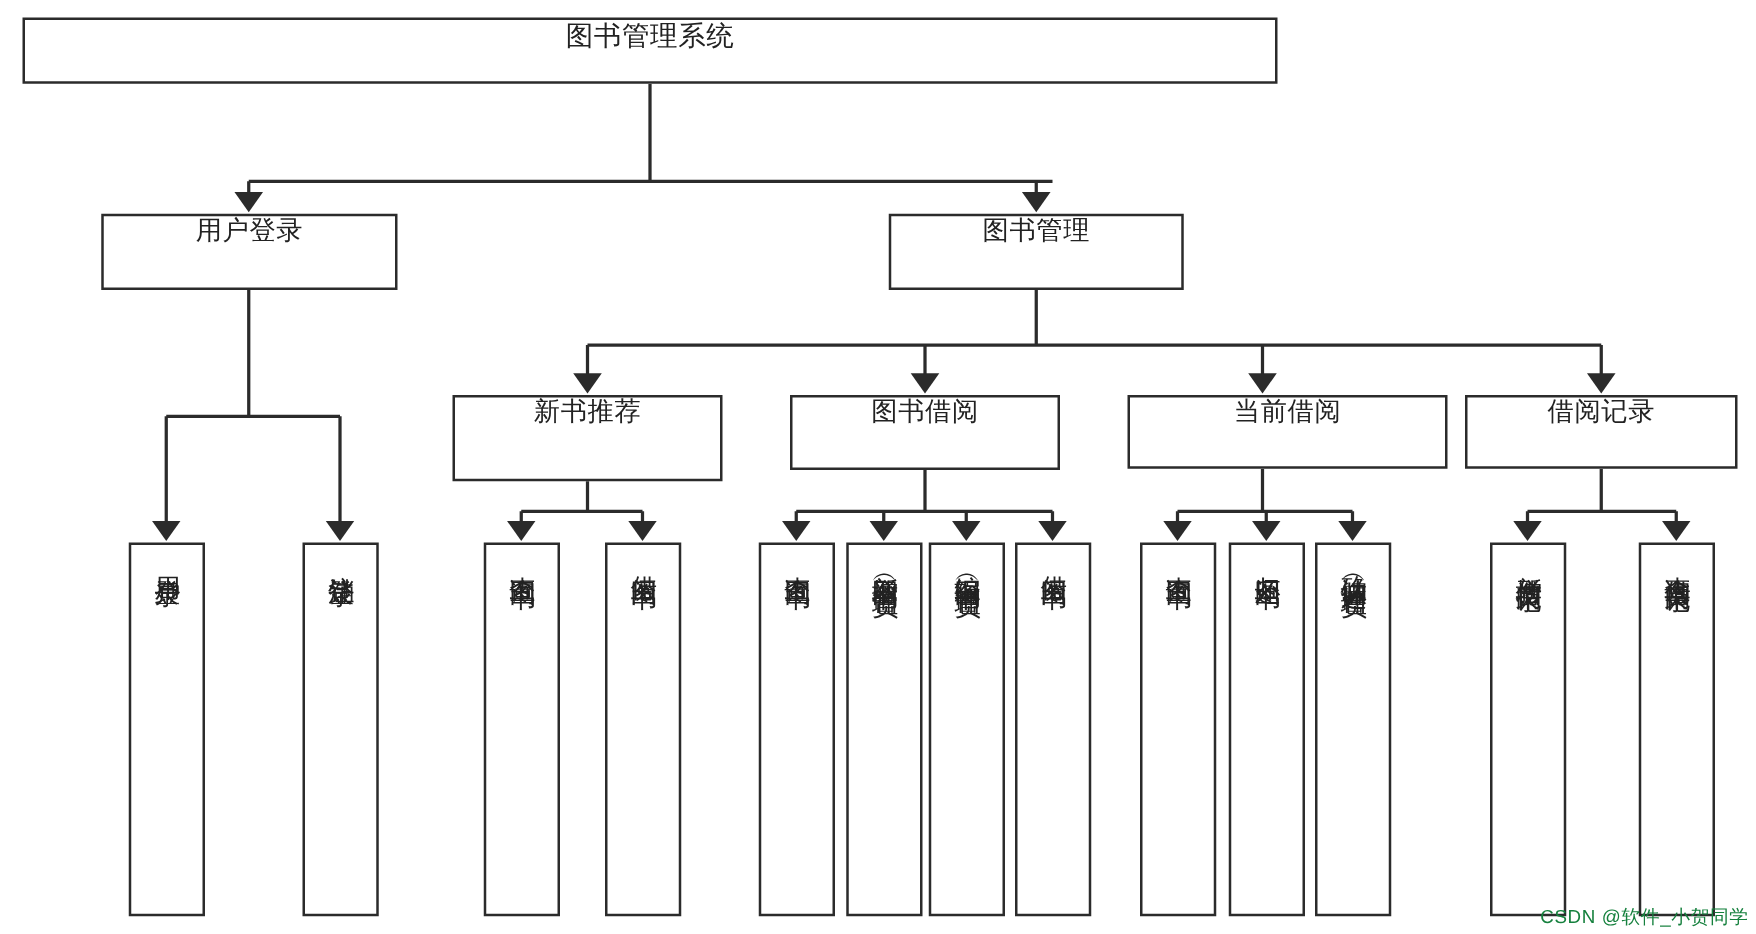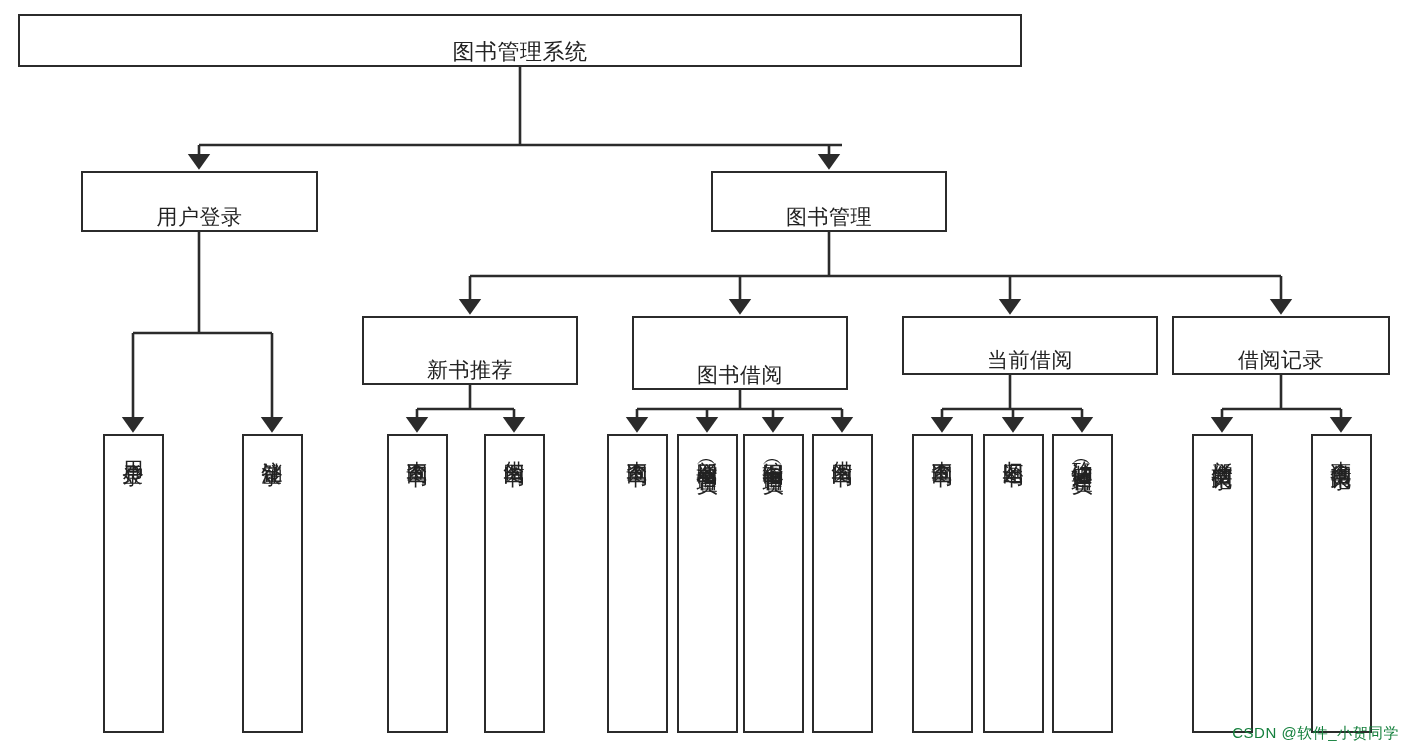--- a/index.html
+++ b/index.html
@@ -23,21 +23,21 @@
     width: 1405px;
     height: 747px;
     pointer-events: none;
   }
   .node {
     position: absolute;
     box-sizing: border-box;
     border: 2.5px solid #2b2b2b;
     background: #ffffff;
     display: flex;
-    align-items: flex-end;
+    align-items: flex-start;
     justify-content: center;
     color: #222222;
     z-index: 2;
   }
   .node .lbl {
     display: block;
     text-align: center;
     line-height: 1.18;
     letter-spacing: 0.5px;
   }
@@ -136,21 +136,21 @@
   <div class="node horiz" style="left:81px; top:171px; width:237px; height:61px;">
     <span class="lbl">用户登录</span>
   </div>
   <div class="node horiz" style="left:711px; top:171px; width:236px; height:61px;">
     <span class="lbl">图书管理</span>
   </div>
 
   <div class="node horiz" style="left:362px; top:316px; width:216px; height:69px;">
     <span class="lbl">新书推荐</span>
   </div>
-  <div class="node horiz" style="left:632px; top:316px; width:216px; height:74px;">
+  <div class="node horiz" style="left:632px; top:316px; width:216px; height:60px;">
     <span class="lbl">图书借阅</span>
   </div>
   <div class="node horiz" style="left:902px; top:316px; width:256px; height:59px;">
     <span class="lbl">当前借阅</span>
   </div>
   <div class="node horiz" style="left:1172px; top:316px; width:218px; height:59px;">
     <span class="lbl">借阅记录</span>
   </div>
 
   <div class="node vert" style="left:103px; top:434px; width:61px; height:299px;">

